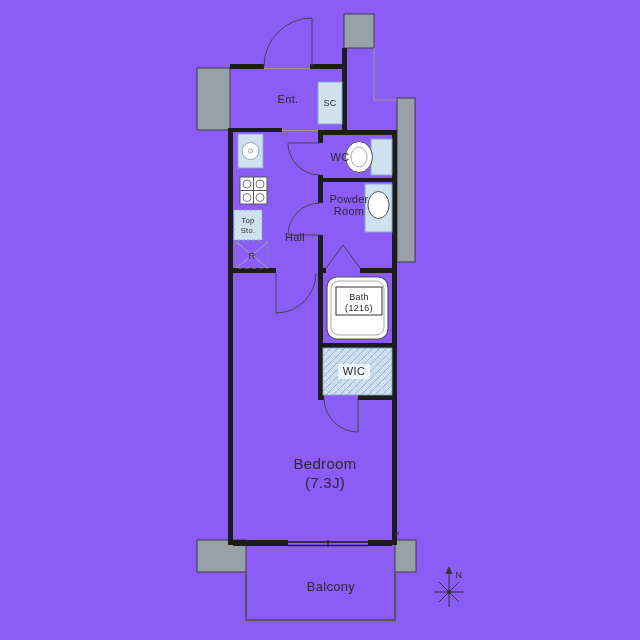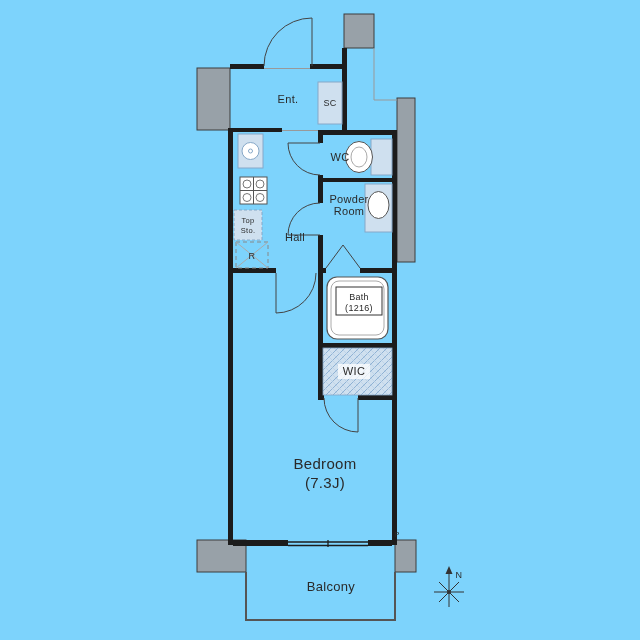--- a/index.html
+++ b/index.html
@@ -1,19 +1,19 @@
 <!DOCTYPE html>
 <html><head>
 <meta charset="utf-8">
 <style>
   html,body{margin:0;padding:0;background:#ffffff;}
   .stage{
     position:relative;
     width:640px;height:640px;
-    background:#7dd3fc;
+    background:#8b5cf6;
     overflow:hidden;
     font-family:"Liberation Sans", sans-serif;
   }
   svg{display:block;}
   text{
     font-family:"Liberation Sans", sans-serif;
     fill:#2a2a2a;
     letter-spacing:0.3px;
   }
   .lbl-lg{font-size:15px;}

